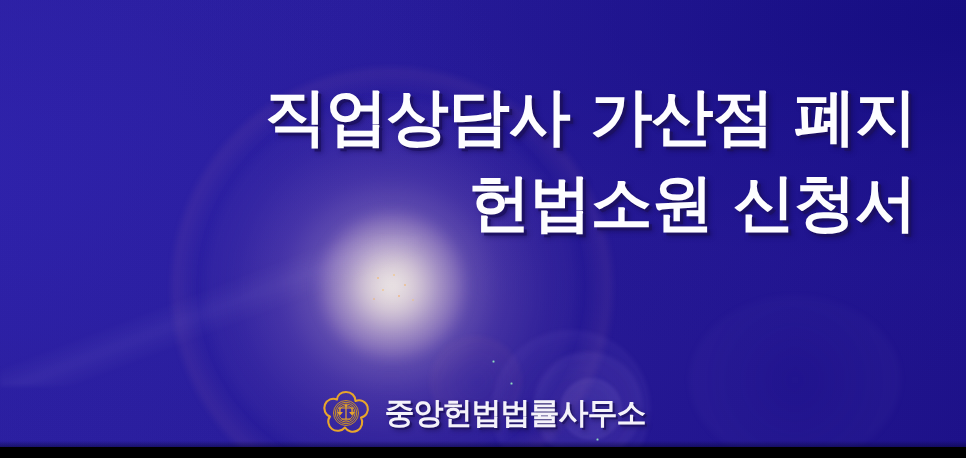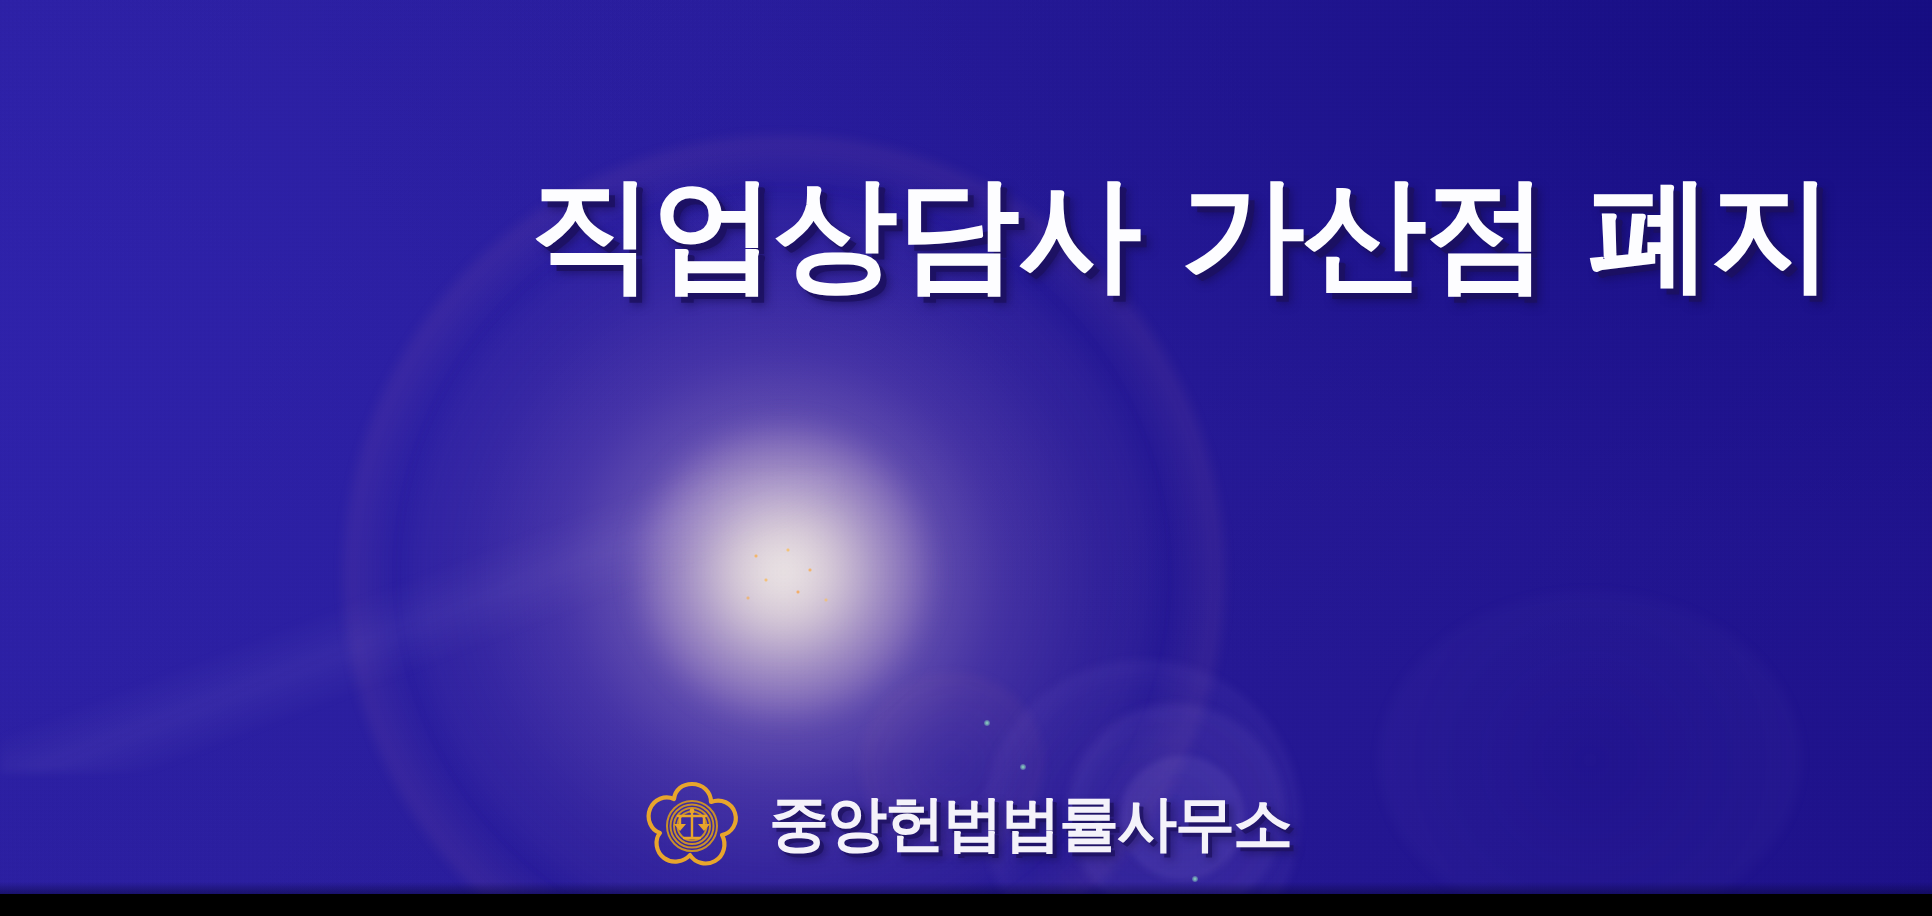--- a/index.html
+++ b/index.html
@@ -292,20 +292,21 @@
 
   <div class="spark-dot spark-1"></div>
   <div class="spark-dot spark-2"></div>
   <div class="spark-dot spark-3"></div>
   <div class="spark-dot spark-4"></div>
 
   <div class="bg-noise"></div>
 
   <div class="headline">
     <span class="line">직업상담사 가산점 폐지</span>
+    <span class="line">헌법소원 신청서</span>
   </div>
 
   <div class="brand">
 
     <svg class="brand-emblem" viewBox="0 0 100 100">
       <g fill="none" stroke="#e8a52c" stroke-width="4.2" stroke-linecap="round" stroke-linejoin="round">
 
         <path d="M50 8
                  C 61 8, 69 16, 69 26
                  C 79 22, 90 27, 93 37

